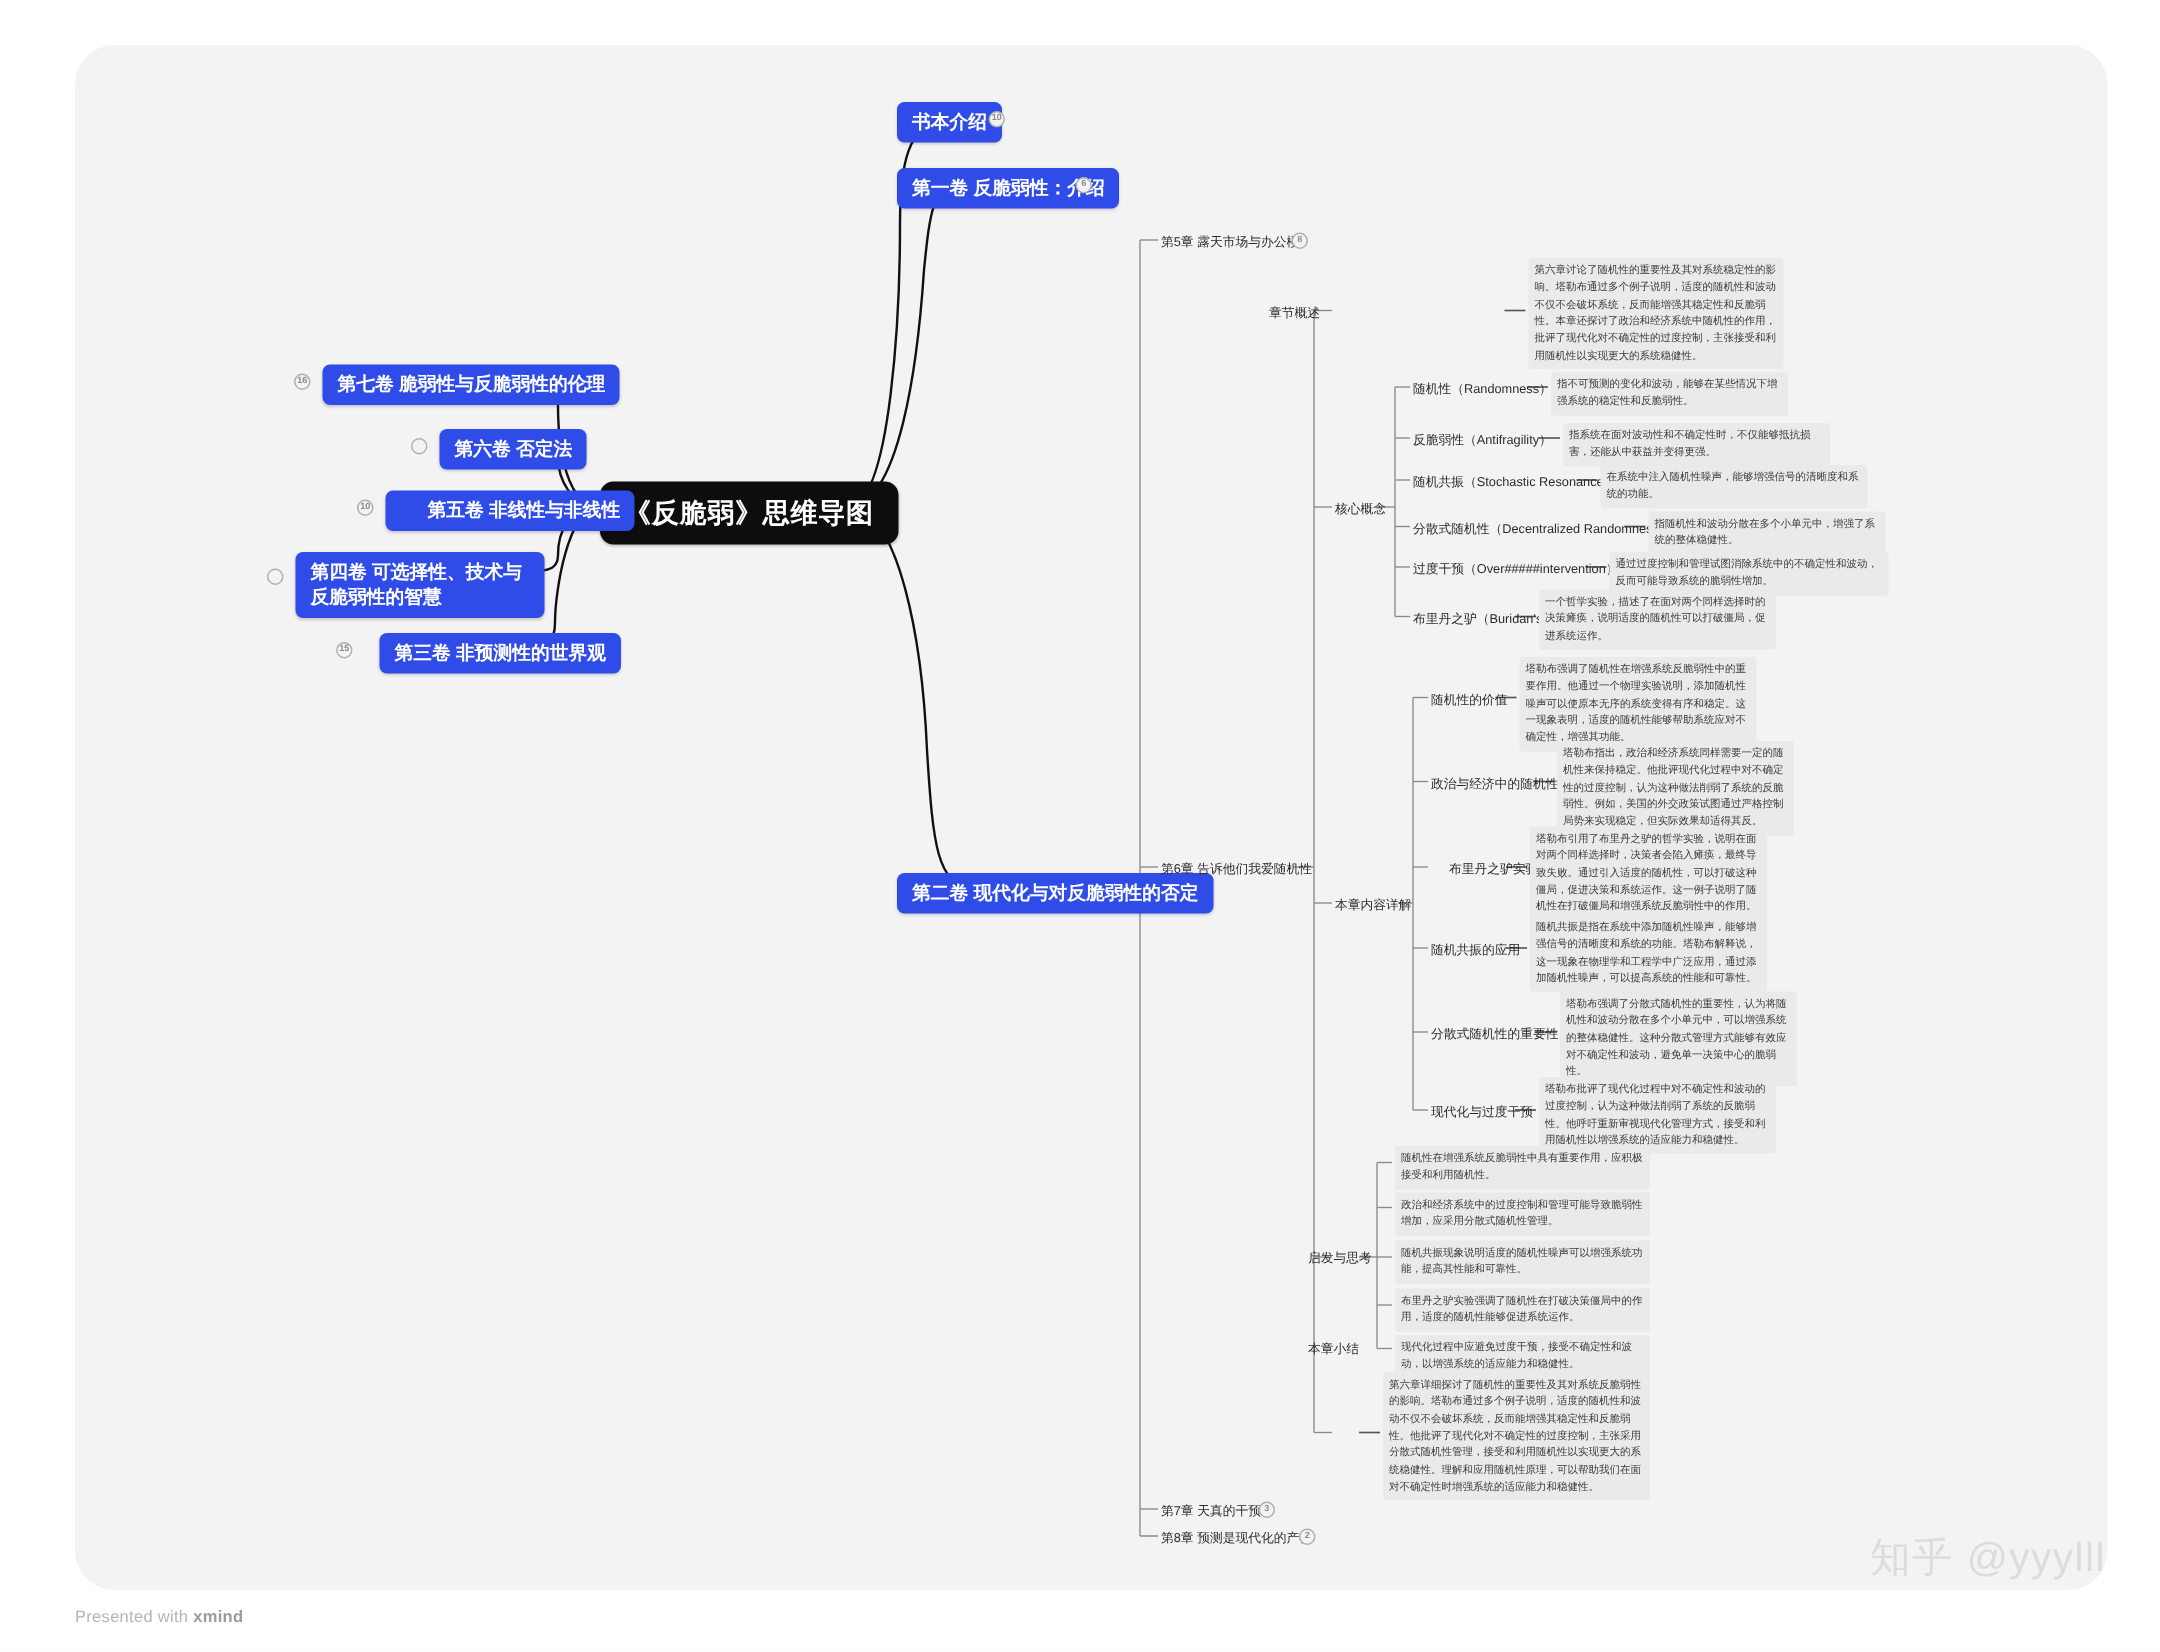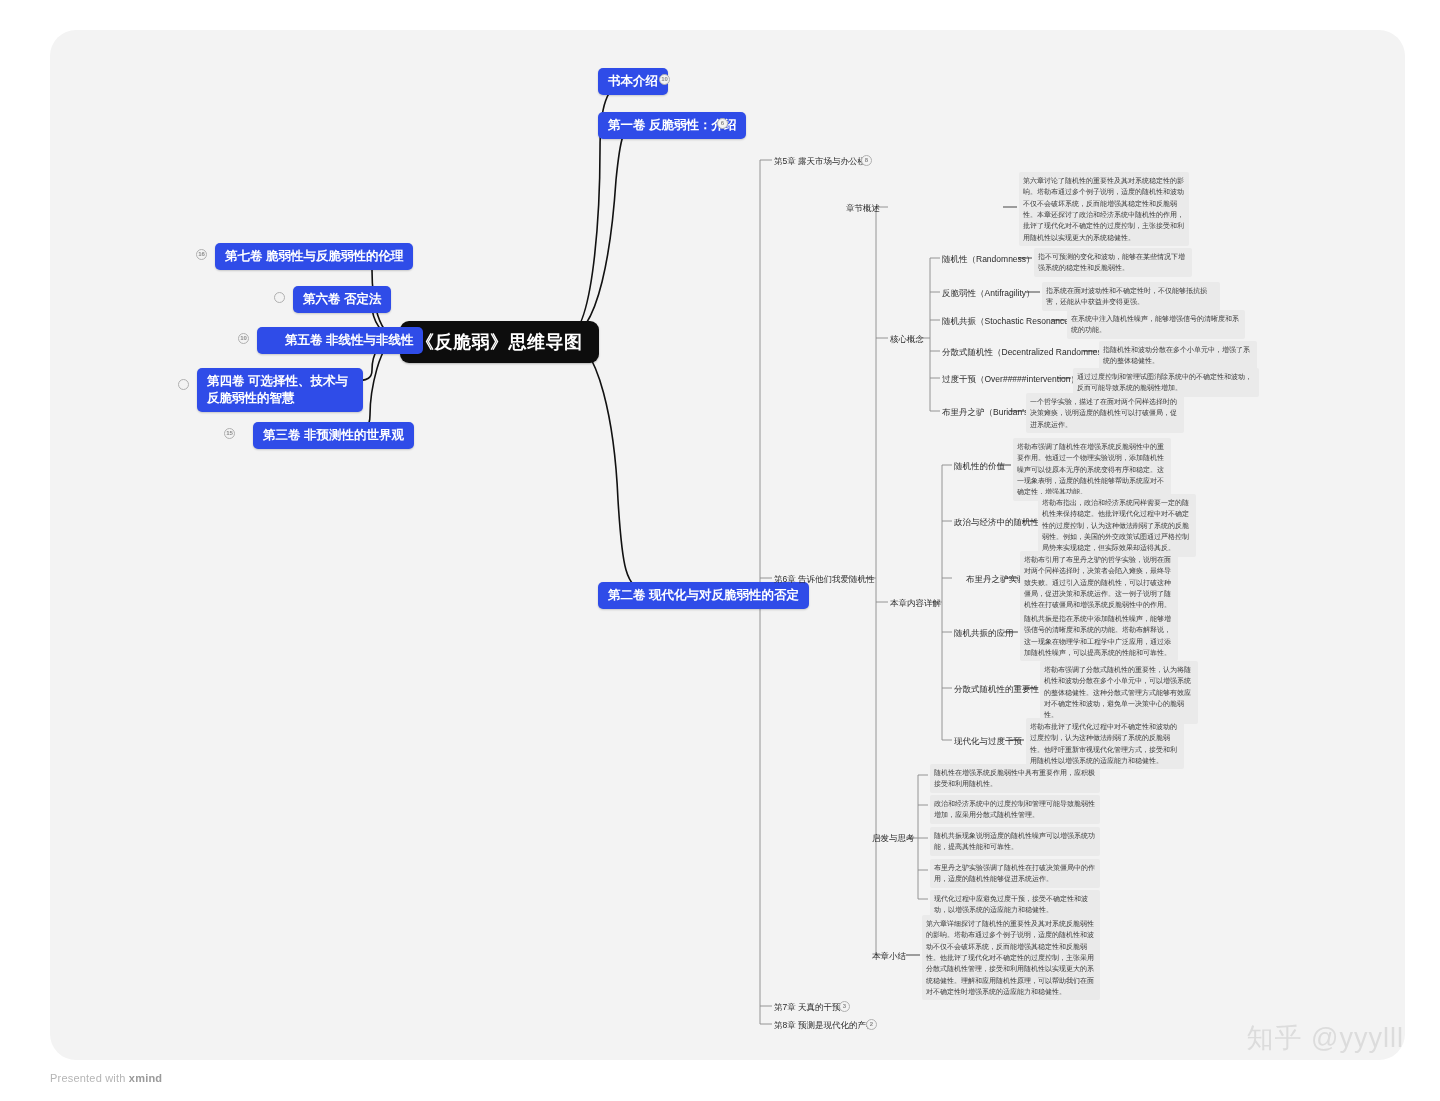--- a/index.html
+++ b/index.html
@@ -278,21 +278,21 @@
   <div class="node note w158" style="left:1026px; top:718px;">塔勒布批评了现代化过程中对不确定性和波动的过度控制，认为这种做法削弱了系统的反脆弱性。他呼吁重新审视现代化管理方式，接受和利用随机性以增强系统的适应能力和稳健性。</div>
 
   <div class="node topic" style="left:872px; top:833px;font-family:Liberation Mono, monospace;">启发与思考</div>
 
   <div class="node note w170" style="left:930px; top:764px;">随机性在增强系统反脆弱性中具有重要作用，应积极接受和利用随机性。</div>
   <div class="node note w170" style="left:930px; top:795px;">政治和经济系统中的过度控制和管理可能导致脆弱性增加，应采用分散式随机性管理。</div>
   <div class="node note w170" style="left:930px; top:827px;">随机共振现象说明适度的随机性噪声可以增强系统功能，提高其性能和可靠性。</div>
   <div class="node note w170" style="left:930px; top:859px;">布里丹之驴实验强调了随机性在打破决策僵局中的作用，适度的随机性能够促进系统运作。</div>
   <div class="node note w170" style="left:930px; top:890px;">现代化过程中应避免过度干预，接受不确定性和波动，以增强系统的适应能力和稳健性。</div>
 
-  <div class="node topic" style="left:872px; top:950px;">本章小结</div>
+  <div class="node topic" style="left:872px; top:894px;font-family:Liberation Mono, monospace;">本章小结</div>
   <div class="node note w178" style="left:922px; top:915px;">第六章详细探讨了随机性的重要性及其对系统反脆弱性的影响。塔勒布通过多个例子说明，适度的随机性和波动不仅不会破坏系统，反而能增强其稳定性和反脆弱性。他批评了现代化对不确定性的过度控制，主张采用分散式随机性管理，接受和利用随机性以实现更大的系统稳健性。理解和应用随机性原理，可以帮助我们在面对不确定性时增强系统的适应能力和稳健性。</div>
 
   <div id="watermark">知乎 @yyylll</div>
 
   <div id="footerbar">
     <span class="fw"><span>Presented with </span><b>xmind</b></span>
   </div>
 </div>
 
 </body></html>

